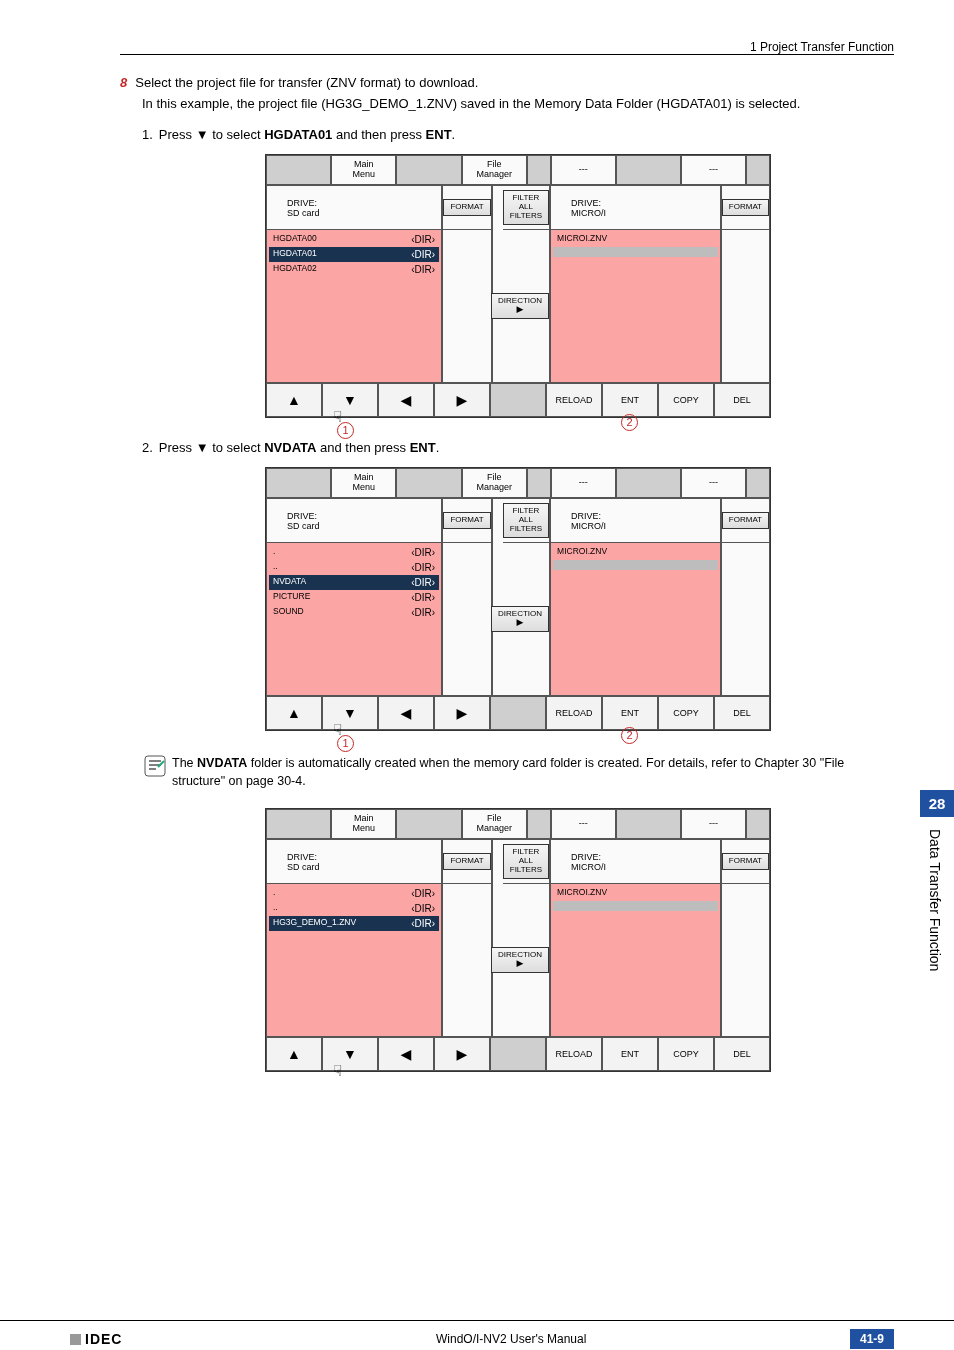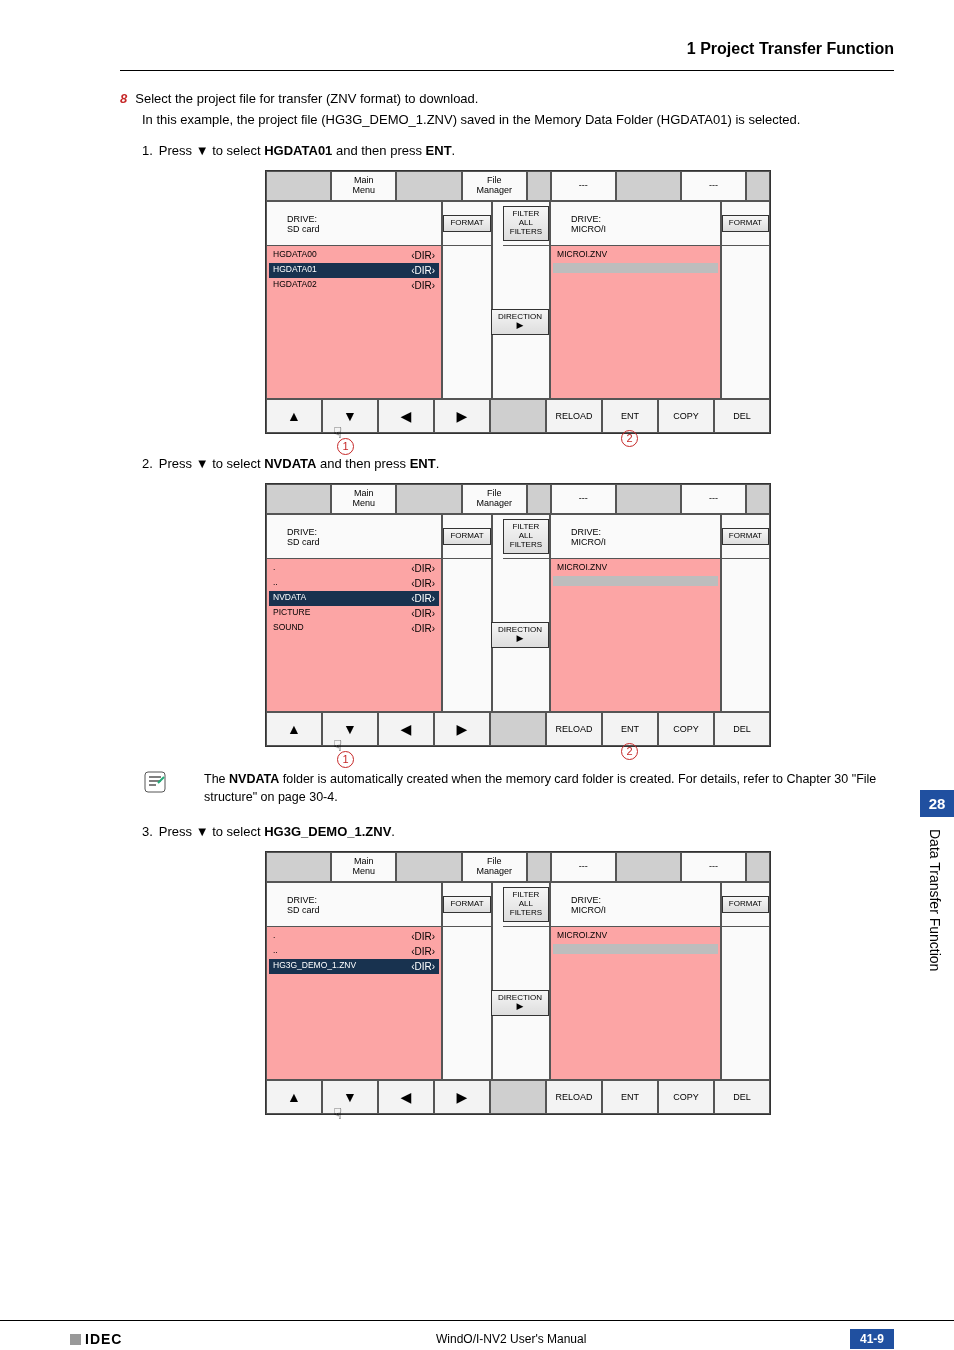--- a/index.html
+++ b/index.html
@@ -6,21 +6,21 @@
   body {
     font-family: Arial, Helvetica, sans-serif;
     background: #fff;
     width: 954px;
     margin: 0 auto;
     color: #000;
     font-size: 13px;
     position: relative;
   }
   .page { padding: 40px 60px 20px 120px; position: relative; min-height: 1310px; }
-  .top-section { border-bottom: 1px solid #000; padding-bottom: 12px; margin-bottom: 20px; text-align: right; font-size: 16px; font-weight: bold; }
+  .top-section { border-bottom: 1px solid #000; padding-bottom: 0; margin-bottom: 20px; text-align: right; font-size: 12px; }
   .step-num { color: #c62828; font-style: italic; font-weight: bold; margin-right: 8px; }
   .main-instruction { margin-left: 0; margin-bottom: 6px; }
   .sub-text { margin-left: 22px; margin-bottom: 16px; }
   .list-num { color: #000; margin-right: 6px; }
   .substep { margin-left: 22px; margin-bottom: 10px; }
   .substep-text { margin-bottom: 12px; }
   .bold { font-weight: bold; }
 
   
   .panel {
@@ -45,21 +45,21 @@
   .dirsymbol { font-size: 10px; }
   .dir-arrow { font-size:9px;}
   .fillbar { height:10px; background:#bdbdbd; margin-top:2px;}
   .center-filter { height:44px; border-bottom:1px solid #555; display:flex; align-items:center; justify-content:center;}
   .center-mid { flex:1; display:flex; align-items:center; justify-content:center; }
   .panel-bottom { display:flex; }
   .pb-cell { flex:1; height:34px; border:1px solid #555; display:flex; align-items:center; justify-content:center; background:#f3f3f3; position:relative;}
   .arrow { font-size:14px;}
   .circ { display:inline-block; border:1.5px solid #c62828; border-radius:50%; width:17px; height:17px; color:#c62828; text-align:center; line-height:14px; font-size:11px; position:absolute;}
 
-  .note-box { display:flex; margin: 8px 0 18px 22px; gap: 32px; }
+  .note-box { display:flex; margin: 8px 0 18px 22px; }
   .note-icon { width:30px; flex-shrink:0; }
   .note-text { font-size:12.5px; line-height:1.4; padding-top:2px;}
 
   
   .side-tab { position:absolute; right:0; top:790px; width:34px; }
   .tab-num { background:#2050a0; color:#fff; font-weight:bold; text-align:center; padding:5px 0; font-size:15px;}
   .tab-label { writing-mode: vertical-rl; font-size:14px; padding:12px 7px; }
 
   .footer { display:flex; justify-content:space-between; align-items:center; border-top:1px solid #000; padding:8px 60px 0 60px; margin-top:10px; font-size:12px;}
   .footer-pagenum { background:#2050a0; color:#fff; font-weight:bold; padding:3px 10px;}
@@ -292,23 +292,20 @@
           <path d="M7 8 L19 8 M7 12 L19 12 M7 16 L14 16" stroke="#555" stroke-width="1.3"></path>
           <path d="M16 14 L22 8" stroke="#2a7" stroke-width="2"></path>
         </svg>
     </div>
     <div class="note-text">
       <span>The </span><span class="bold">NVDATA</span><span> folder is automatically created when the memory card folder is created. For details, refer to Chapter 30 "File structure" on page 30-4.</span>
     </div>
   </div>
 
   <div class="substep">
-    <div class="substep-text">
-      <span class="list-num">3.</span><span>Press ▼ to select </span><span class="bold">HG3G_DEMO_1.ZNV</span><span>.</span>
-    </div>
     <div id="panel-mount-3">
   <div class="panel">
     <div class="panel-top">
       <div class="pt-cell blank"></div>
       <div class="pt-cell" style="white-space:pre;">Main
 Menu</div>
       <div class="pt-cell blank"></div>
       <div class="pt-cell" style="white-space:pre;">File
 Manager</div>
       <div class="pt-cell blank" style="flex:0.3"></div>

